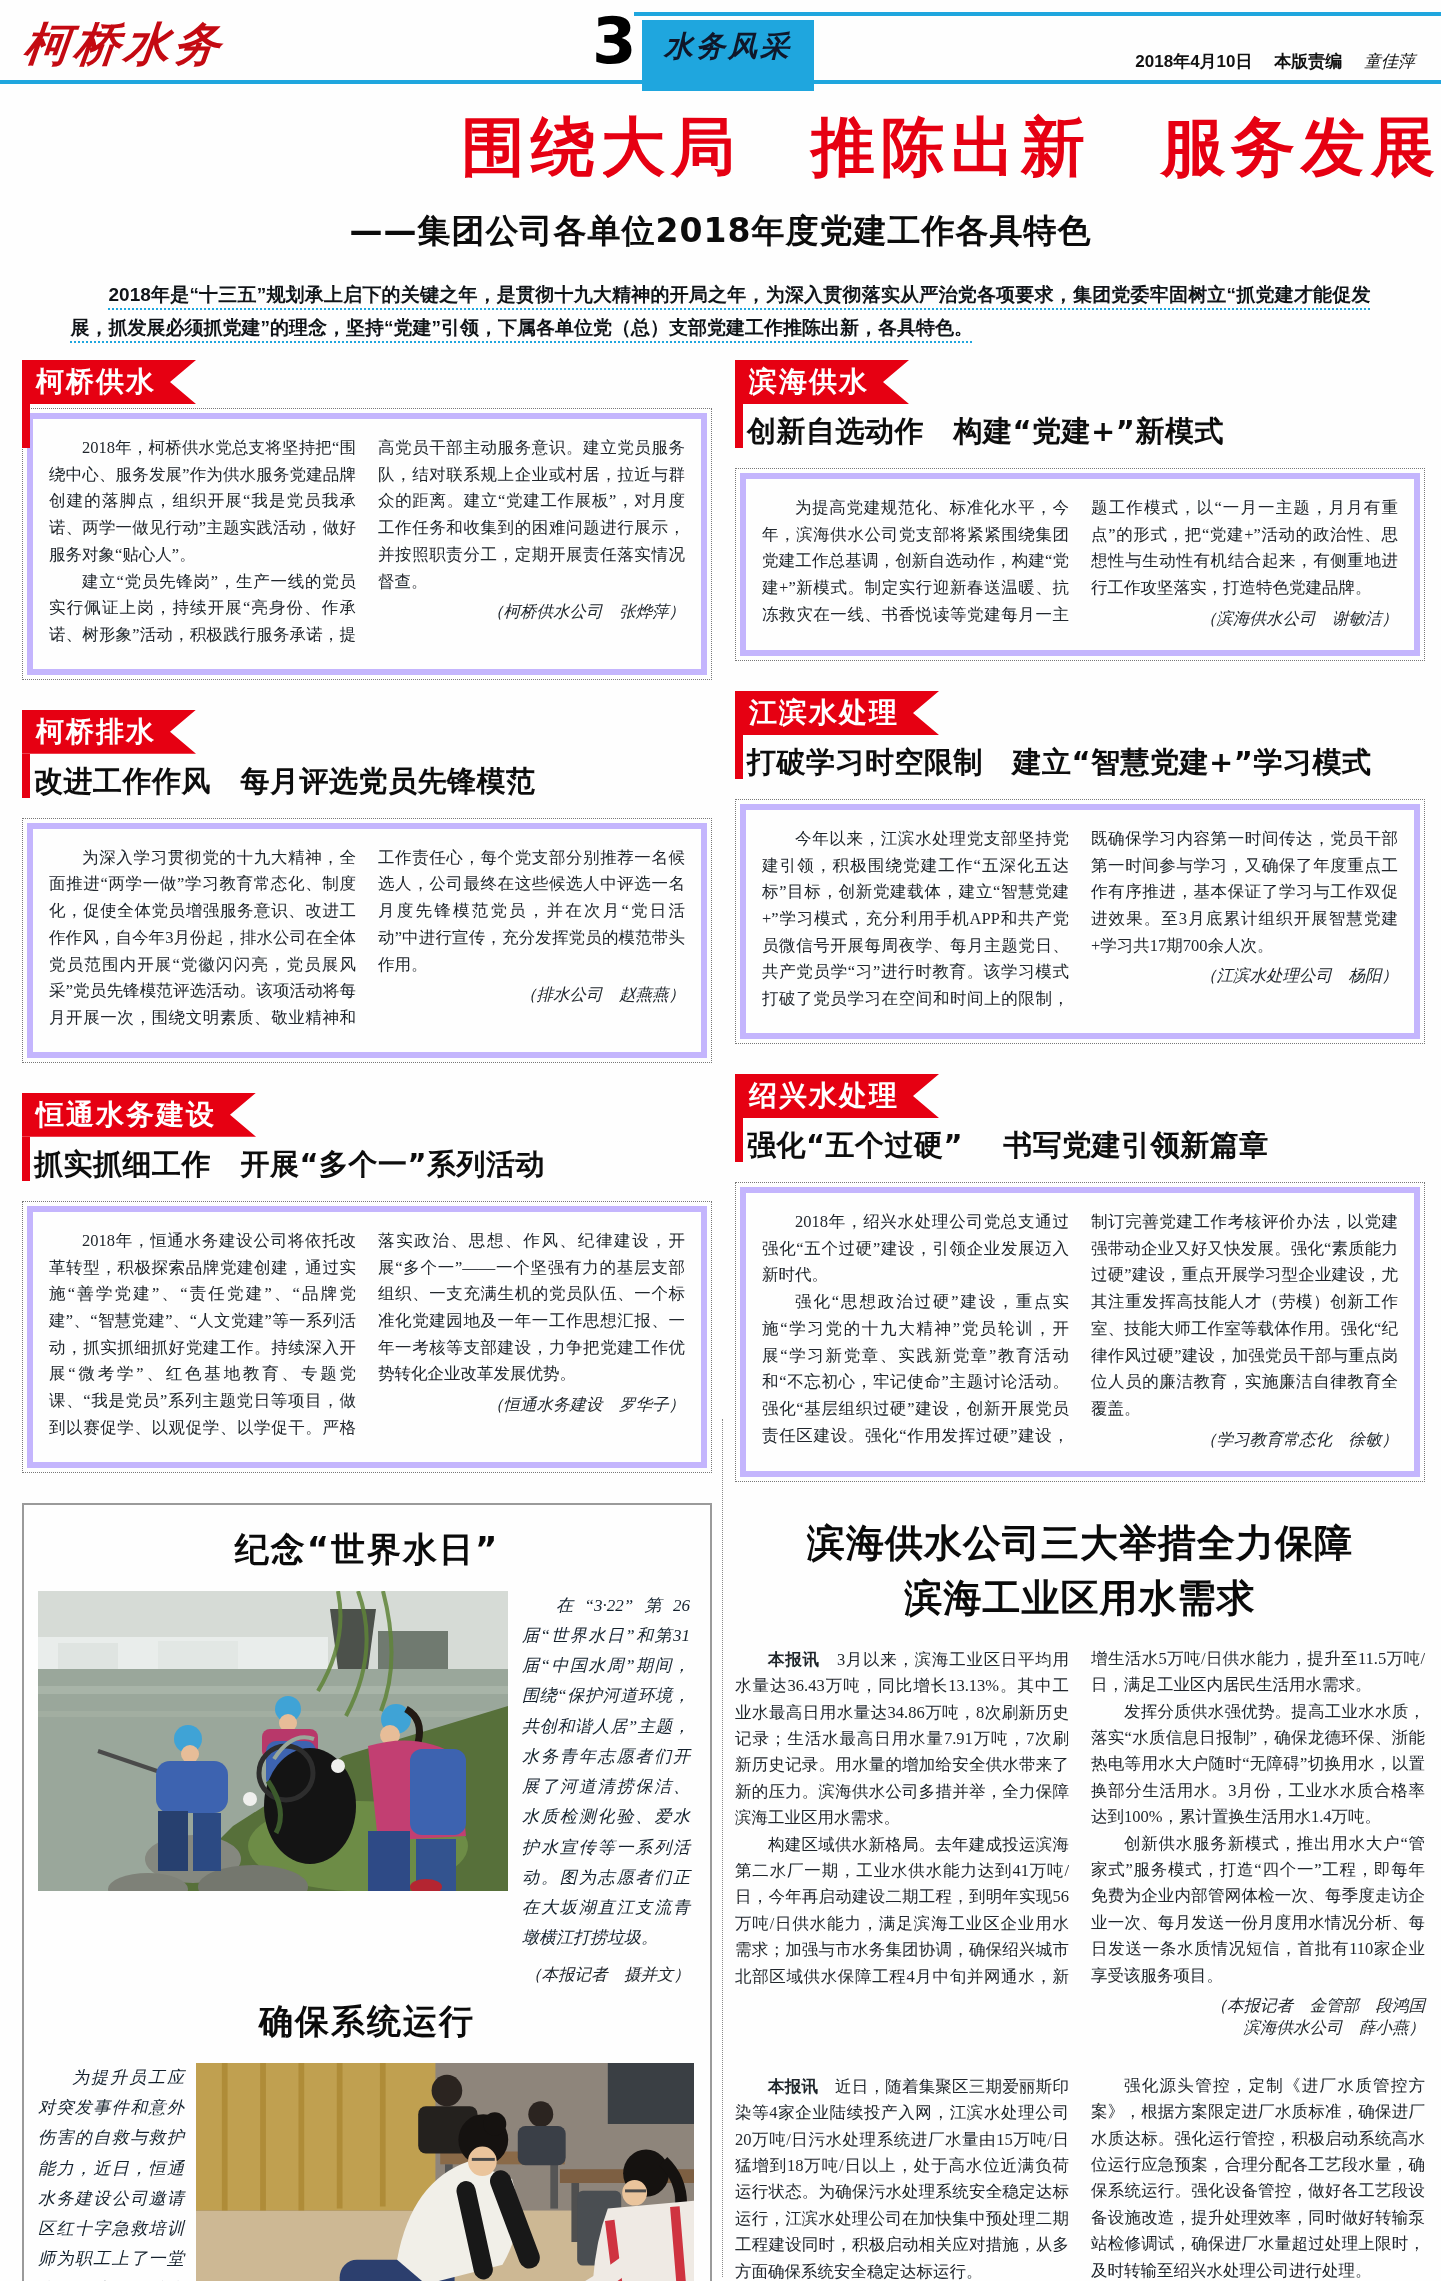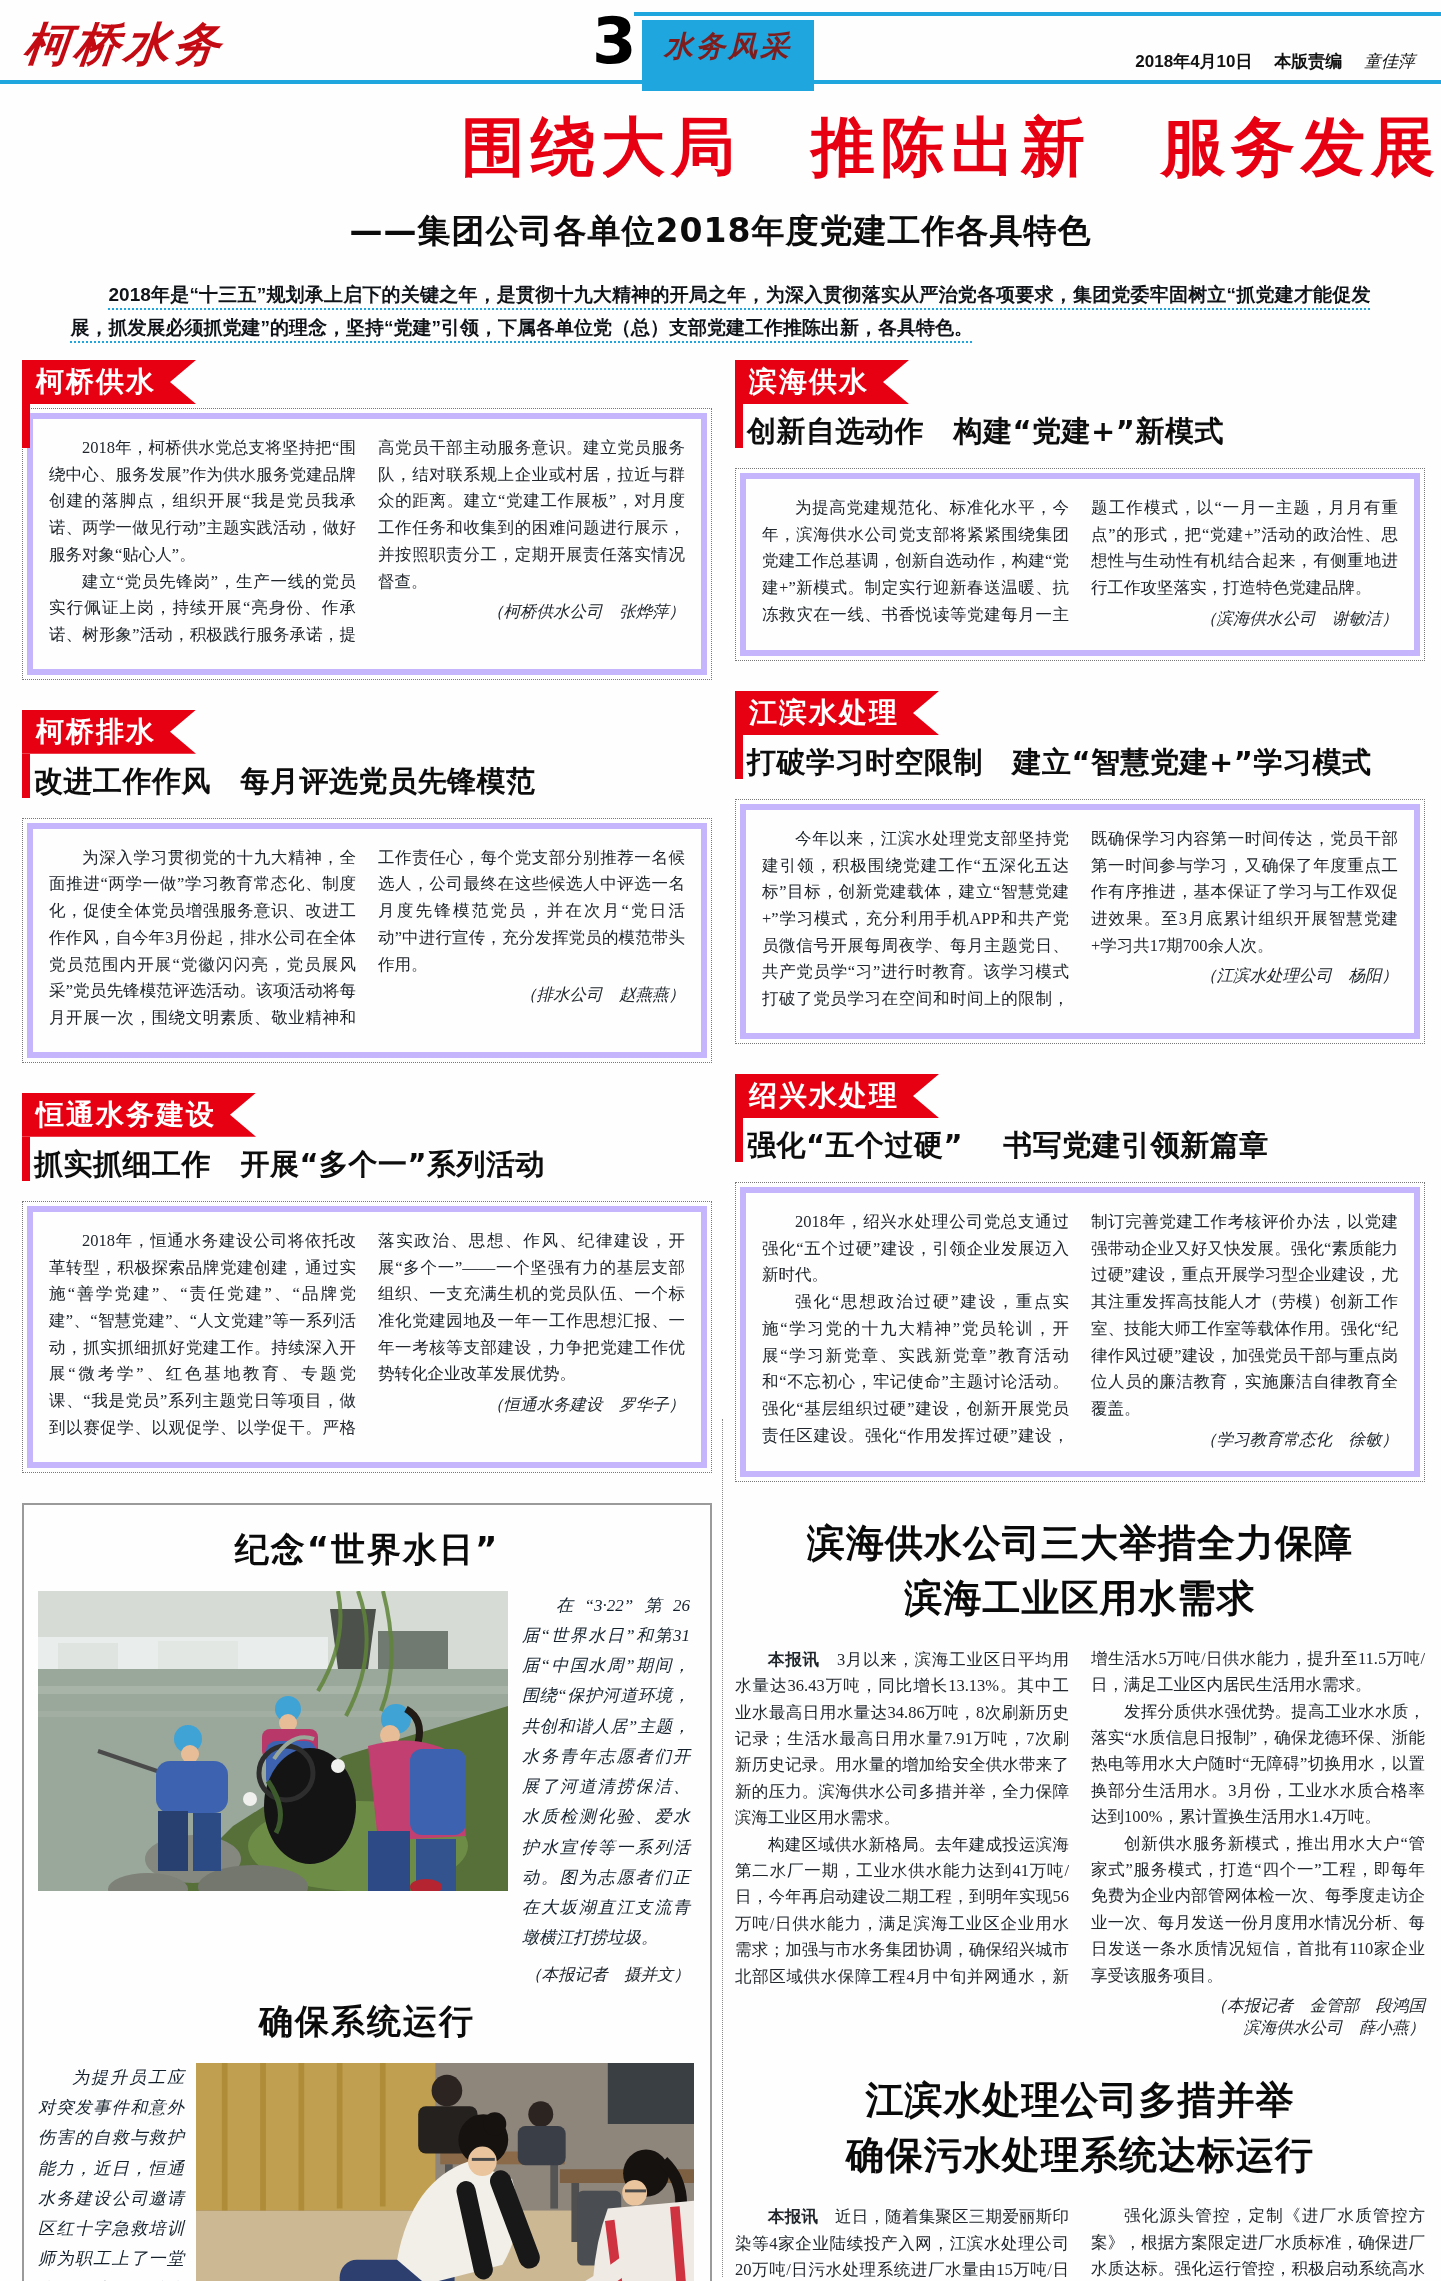--- a/index.html
+++ b/index.html
@@ -4,21 +4,21 @@
 <style>
   html,body{margin:0;padding:0;}
   body{width:1441px;height:2281px;position:relative;background:#fefefe;overflow:hidden;
        font-family:"Liberation Serif","DejaVu Serif",serif;color:#1c2228;}
   
   .header{position:absolute;left:0;top:0;width:1441px;height:92px;}
   .masthead{position:absolute;left:24px;top:14px;font-family:"DejaVu Serif",serif;
     font-style:italic;font-weight:bold;font-size:46px;color:#c40a12;transform:skewX(-6deg);letter-spacing:4px;}
   .pagenum{position:absolute;left:592px;top:4px;font-family:"DejaVu Sans",sans-serif;
     font-weight:bold;font-size:64px;color:#000;}
-  .secname{position:absolute;left:642px;top:20px;background:#1fa6de;color:#7f1d1d;
+  .secname{position:absolute;left:642px;top:20px;background:#1fa6de;color:#0f172a;
     font-family:"Liberation Sans",sans-serif;font-weight:bold;font-style:italic;
     font-size:29px;padding:7px 22px 24px;letter-spacing:3px;}
   .rule-top{position:absolute;left:634px;right:0;top:12px;height:4px;background:#1fa6de;}
   .rule-bottom{position:absolute;left:0;right:0;top:80px;height:4px;background:#1fa6de;}
   .dateline-top{position:absolute;right:26px;top:50px;font-family:"Liberation Sans",sans-serif;
     font-weight:bold;font-size:17px;color:#111;}
   .dateline-top .kai{font-weight:normal;font-style:italic;}
   
   .lead{position:absolute;left:0;top:96px;width:1441px;text-align:center;}
   .main-hl{font-family:"DejaVu Sans","Liberation Sans",sans-serif;font-weight:bold;
@@ -299,23 +299,19 @@
       <p class="para">发挥分质供水强优势。提高工业水水质，落实“水质信息日报制”，确保龙德环保、浙能热电等用水大户随时“无障碍”切换用水，以置换部分生活用水。3月份，工业水水质合格率达到100%，累计置换生活用水1.4万吨。</p>
       <p class="para">创新供水服务新模式，推出用水大户“管家式”服务模式，打造“四个一”工程，即每年免费为企业内部管网体检一次、每季度走访企业一次、每月发送一份月度用水情况分析、每日发送一条水质情况短信，首批有110家企业享受该服务项目。</p>
       <div class="byline">
         <div>（本报记者　金管部　段鸿国</div>
         <div>滨海供水公司　薛小燕）</div>
       </div>
     </div>
   </div>
 
   <div class="article">
-    <h2 class="art-hl">
-      <span>江滨水处理公司多措并举</span><br>
-      <span>确保污水处理系统达标运行</span>
-    </h2>
     <div class="art-body cols">
       <p class="para"><strong class="dateline">本报讯</strong><span>　近日，随着集聚区三期爱丽斯印染等4家企业陆续投产入网，江滨水处理公司20万吨/日污水处理系统进厂水量由15万吨/日猛增到18万吨/日以上，处于高水位近满负荷运行状态。为确保污水处理系统安全稳定达标运行，江滨水处理公司在加快集中预处理二期工程建设同时，积极启动相关应对措施，从多方面确保系统安全稳定达标运行。</span></p>
       <p class="para">强化源头管控，定制《进厂水质管控方案》，根据方案限定进厂水质标准，确保进厂水质达标。强化运行管控，积极启动系统高水位运行应急预案，合理分配各工艺段水量，确保系统运行。强化设备管控，做好各工艺段设备设施改造，提升处理效率，同时做好转输泵站检修调试，确保进厂水量超过处理上限时，及时转输至绍兴水处理公司进行处理。</p>
 
     </div>
   </div>
 </div>
 
 </body></html>

